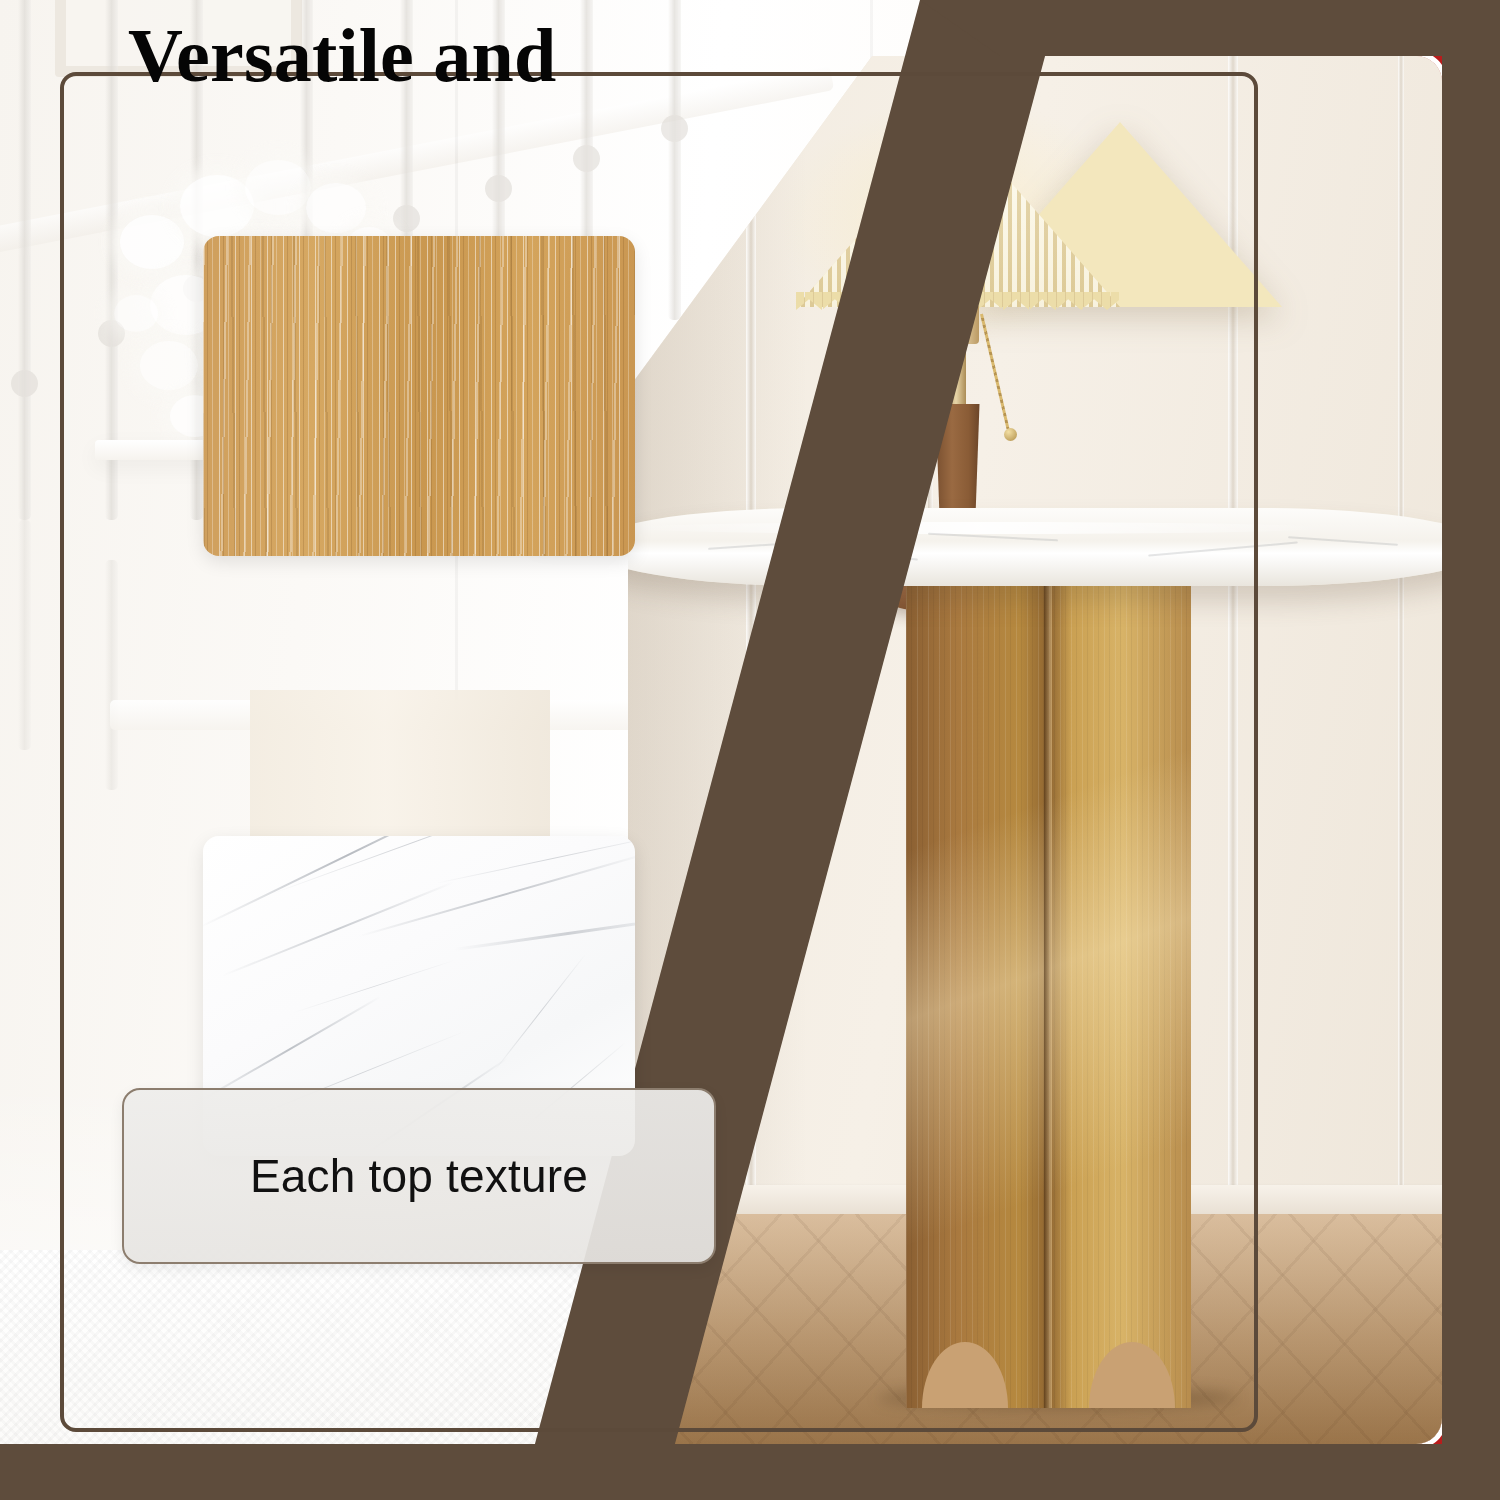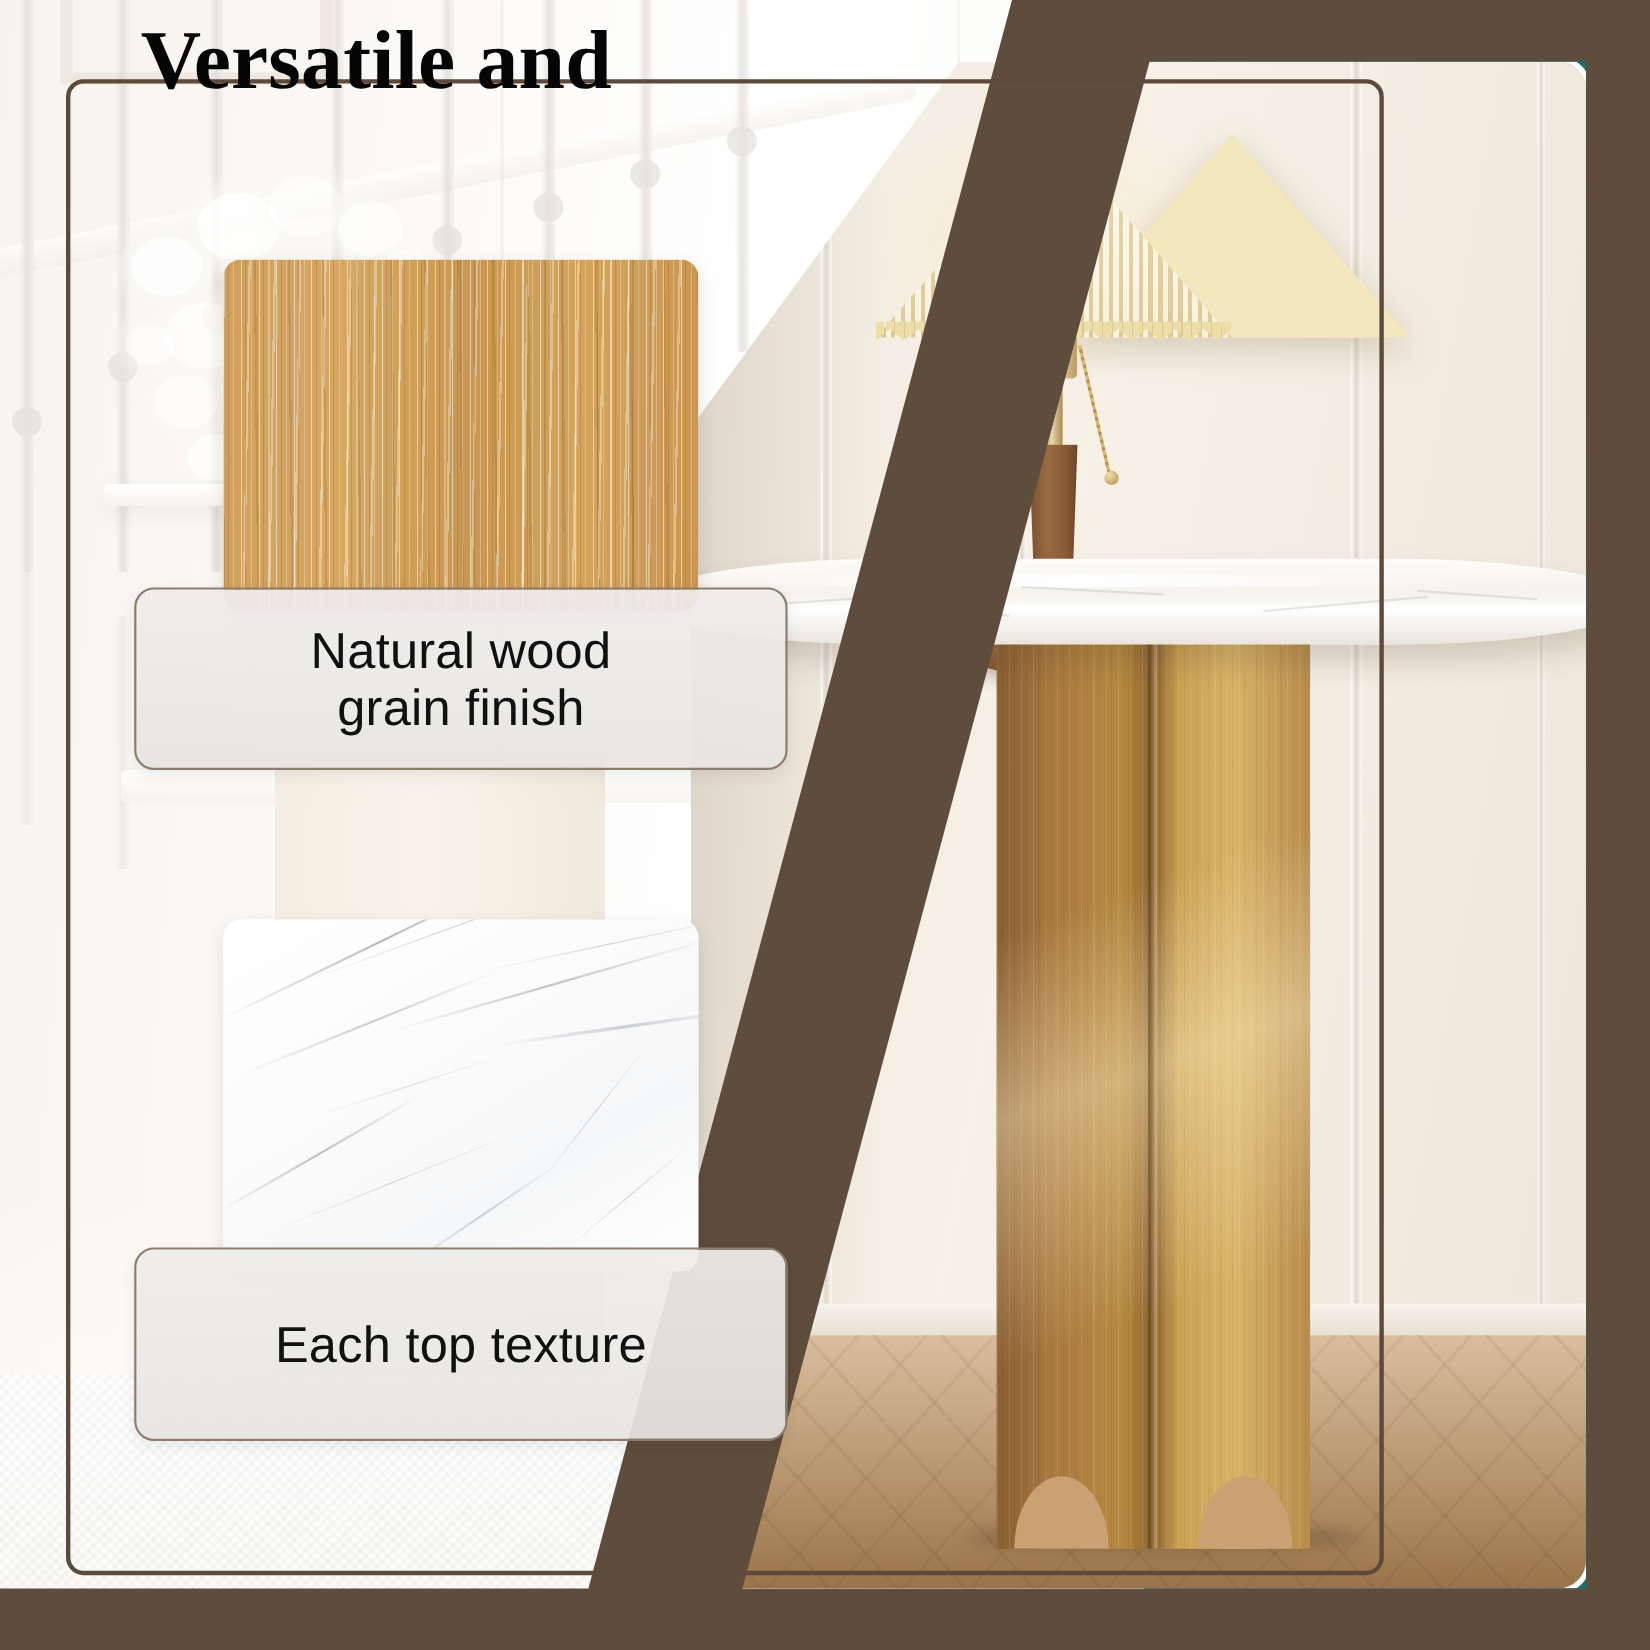--- a/index.html
+++ b/index.html
@@ -1,18 +1,18 @@
 <!DOCTYPE html>
 <html><head>
 <meta charset="utf-8">
 <style>
   html,body{margin:0;padding:0;background:#fff;}
   body{width:1500px;height:1500px;overflow:hidden;font-family:"Liberation Sans",sans-serif;}
 
-  #stage{position:relative;width:1500px;height:1500px;overflow:hidden;background:#0f766e;}
+  #stage{position:relative;width:1500px;height:1500px;overflow:hidden;background:#b91c1c;}
 
   
   .left-photo{
     position:absolute;left:0;top:0;width:1040px;height:1500px;
     background:
       linear-gradient(180deg,rgba(255,255,255,0) 72%,rgba(255,255,255,.55) 88%,rgba(255,255,255,.75) 100%),
       linear-gradient(95deg,#f7f4ef 0%,#fbf9f6 30%,#ffffff 62%,#fdfbf8 100%);
     overflow:hidden;
   }
   
@@ -192,21 +192,21 @@
   .mv{position:absolute;background:linear-gradient(90deg,rgba(163,168,176,0),rgba(143,149,158,.75),rgba(163,168,176,0));
     border-radius:3px;}
 
   .label-box{position:absolute;left:122px;top:0;width:590px;height:0;
     border:2px solid #8c7d6e;border-radius:18px;
     background:linear-gradient(180deg,rgba(238,237,235,.93),rgba(231,229,226,.93));
     box-shadow:0 5px 14px rgba(0,0,0,.07);
     display:flex;align-items:center;justify-content:center;text-align:center;}
   .label-box .txt{font-size:46px;line-height:1.14;color:#111;letter-spacing:.2px;}
   .lb1{top:534px;height:162px;}
-  .lb2{top:1134px;height:172px;text-align:right;}
+  .lb2{top:1088px;height:172px;text-align:right;}
 </style>
 </head>
 <body>
 
 <div id="stage">
 
   <div class="left-photo">
     <div class="pic-frame"></div>
     <div class="rail"></div>
     <div class="balus b1"></div>
@@ -305,26 +305,20 @@
     <polygon points="920,0 1500,0 1500,56 1000,56" fill="#5e4c3c"></polygon>
   </svg>
 
   <div class="frame"></div>
 
   <div class="title">
     <span>Versatile and</span>
   </div>
 
   <div class="swatch wood"></div>
-  <div class="label-box lb1">
-    <div class="txt">
-      <span>Natural wood</span><br>
-      <span>grain finish</span>
-    </div>
-  </div>
 
   <div class="swatch marble" id="marble">
       <div class="mv" style="left: -20px; top: 18px; width: 330px; height: 2.4px; transform: rotate(-26deg); opacity: 0.85;"></div>
       <div class="mv" style="left: 60px; top: 6px; width: 300px; height: 1.4px; transform: rotate(-20deg); opacity: 0.55;"></div>
       <div class="mv" style="left: 150px; top: 58px; width: 300px; height: 2px; transform: rotate(-16deg); opacity: 0.7;"></div>
       <div class="mv" style="left: 230px; top: 22px; width: 240px; height: 1.2px; transform: rotate(-12deg); opacity: 0.5;"></div>
       <div class="mv" style="left: 10px; top: 92px; width: 250px; height: 1.6px; transform: rotate(-22deg); opacity: 0.6;"></div>
       <div class="mv" style="left: 250px; top: 96px; width: 230px; height: 2.6px; transform: rotate(-8deg); opacity: 0.55;"></div>
       <div class="mv" style="left: -18px; top: 212px; width: 210px; height: 1.8px; transform: rotate(-30deg); opacity: 0.75;"></div>
       <div class="mv" style="left: 40px; top: 238px; width: 230px; height: 1.3px; transform: rotate(-22deg); opacity: 0.5;"></div>

